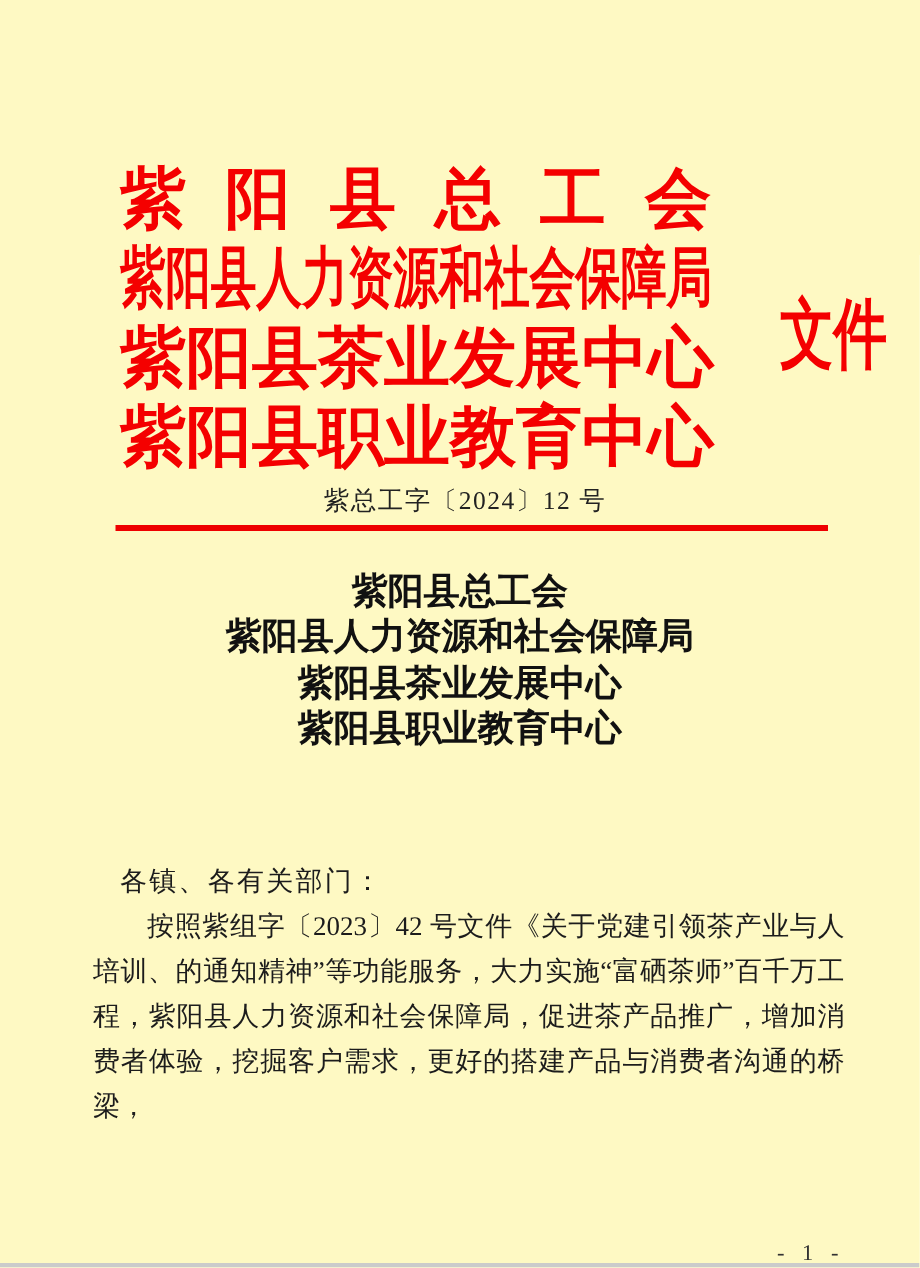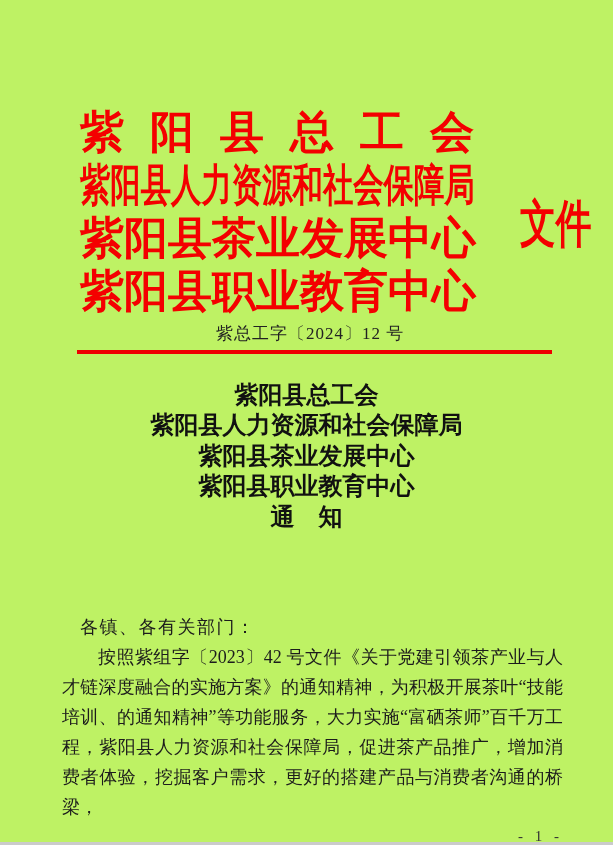--- a/index.html
+++ b/index.html
@@ -1,20 +1,20 @@
 <!DOCTYPE html>
 <html><head>
 <meta charset="utf-8">
 <style>
   html,body{margin:0;padding:0;}
   body{background:#ffffff;}
   .page{
     position:relative;
     width:613px;height:845px;
-    background:#bef264;
+    background:#fef9c3;
     overflow:hidden;
     font-family:"Liberation Serif","DejaVu Serif",serif;
     color:#1a1a1a;
   }
 
   
   .org-block{
     position:absolute;left:80px;top:106px;width:398px;
     color:#f40000;font-weight:700;
     line-height:53px;font-size:44px;
@@ -52,21 +52,21 @@
 
   
   .title-block{
     position:absolute;left:4px;top:380px;width:605px;
     text-align:center;font-weight:700;color:#111;
     font-size:24px;line-height:30.4px;
   }
 
   
   .body-block{
-    position:absolute;left:62px;top:612px;width:501px;
+    position:absolute;left:62px;top:572px;width:501px;
     font-size:18px;line-height:30px;color:#1c1c1c;
   }
   .salutation{padding-left:18px;letter-spacing:1.5px;}
   .para-line{text-align:justify;}
   .para-line.fill{text-align-last:justify;}
   .para-line.indent{text-indent:36px;}
 
   
   .page-number{
     position:absolute;left:518px;top:828px;
@@ -93,27 +93,25 @@
 
   <div class="doc-number">紫总工字〔2024〕12 号</div>
 
   <div class="red-line"></div>
 
   <div class="title-block">
     <div>紫阳县总工会</div>
     <div>紫阳县人力资源和社会保障局</div>
     <div>紫阳县茶业发展中心</div>
     <div>紫阳县职业教育中心</div>
-    <div>通　知</div>
   </div>
 
   <div class="body-block">
     <div class="salutation">各镇、各有关部门：</div>
     <div class="para-line fill indent">按照紫组字〔2023〕42 号文件《关于党建引领茶产业与人</div>
-    <div class="para-line fill">才链深度融合的实施方案》的通知精神，为积极开展茶叶“技能</div>
     <div class="para-line fill">培训、的通知精神”等功能服务，大力实施“富硒茶师”百千万工</div>
     <div class="para-line fill">程，紫阳县人力资源和社会保障局，促进茶产品推广，增加消</div>
     <div class="para-line">费者体验，挖掘客户需求，更好的搭建产品与消费者沟通的桥梁，</div>
   </div>
 
   <div class="page-number">- 1 -</div>
   <div class="bottom-edge"></div>
 
 </div>
 

